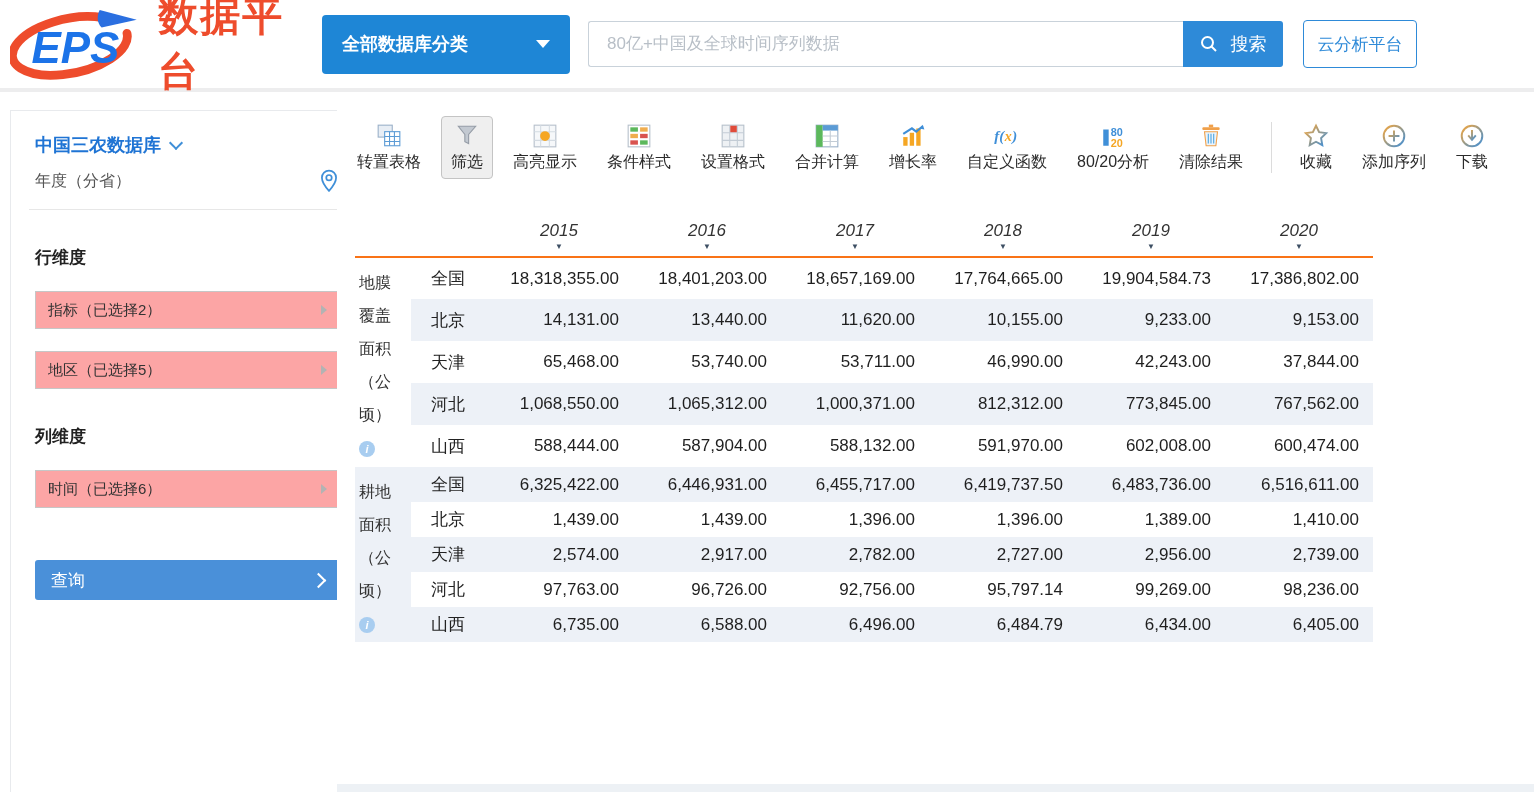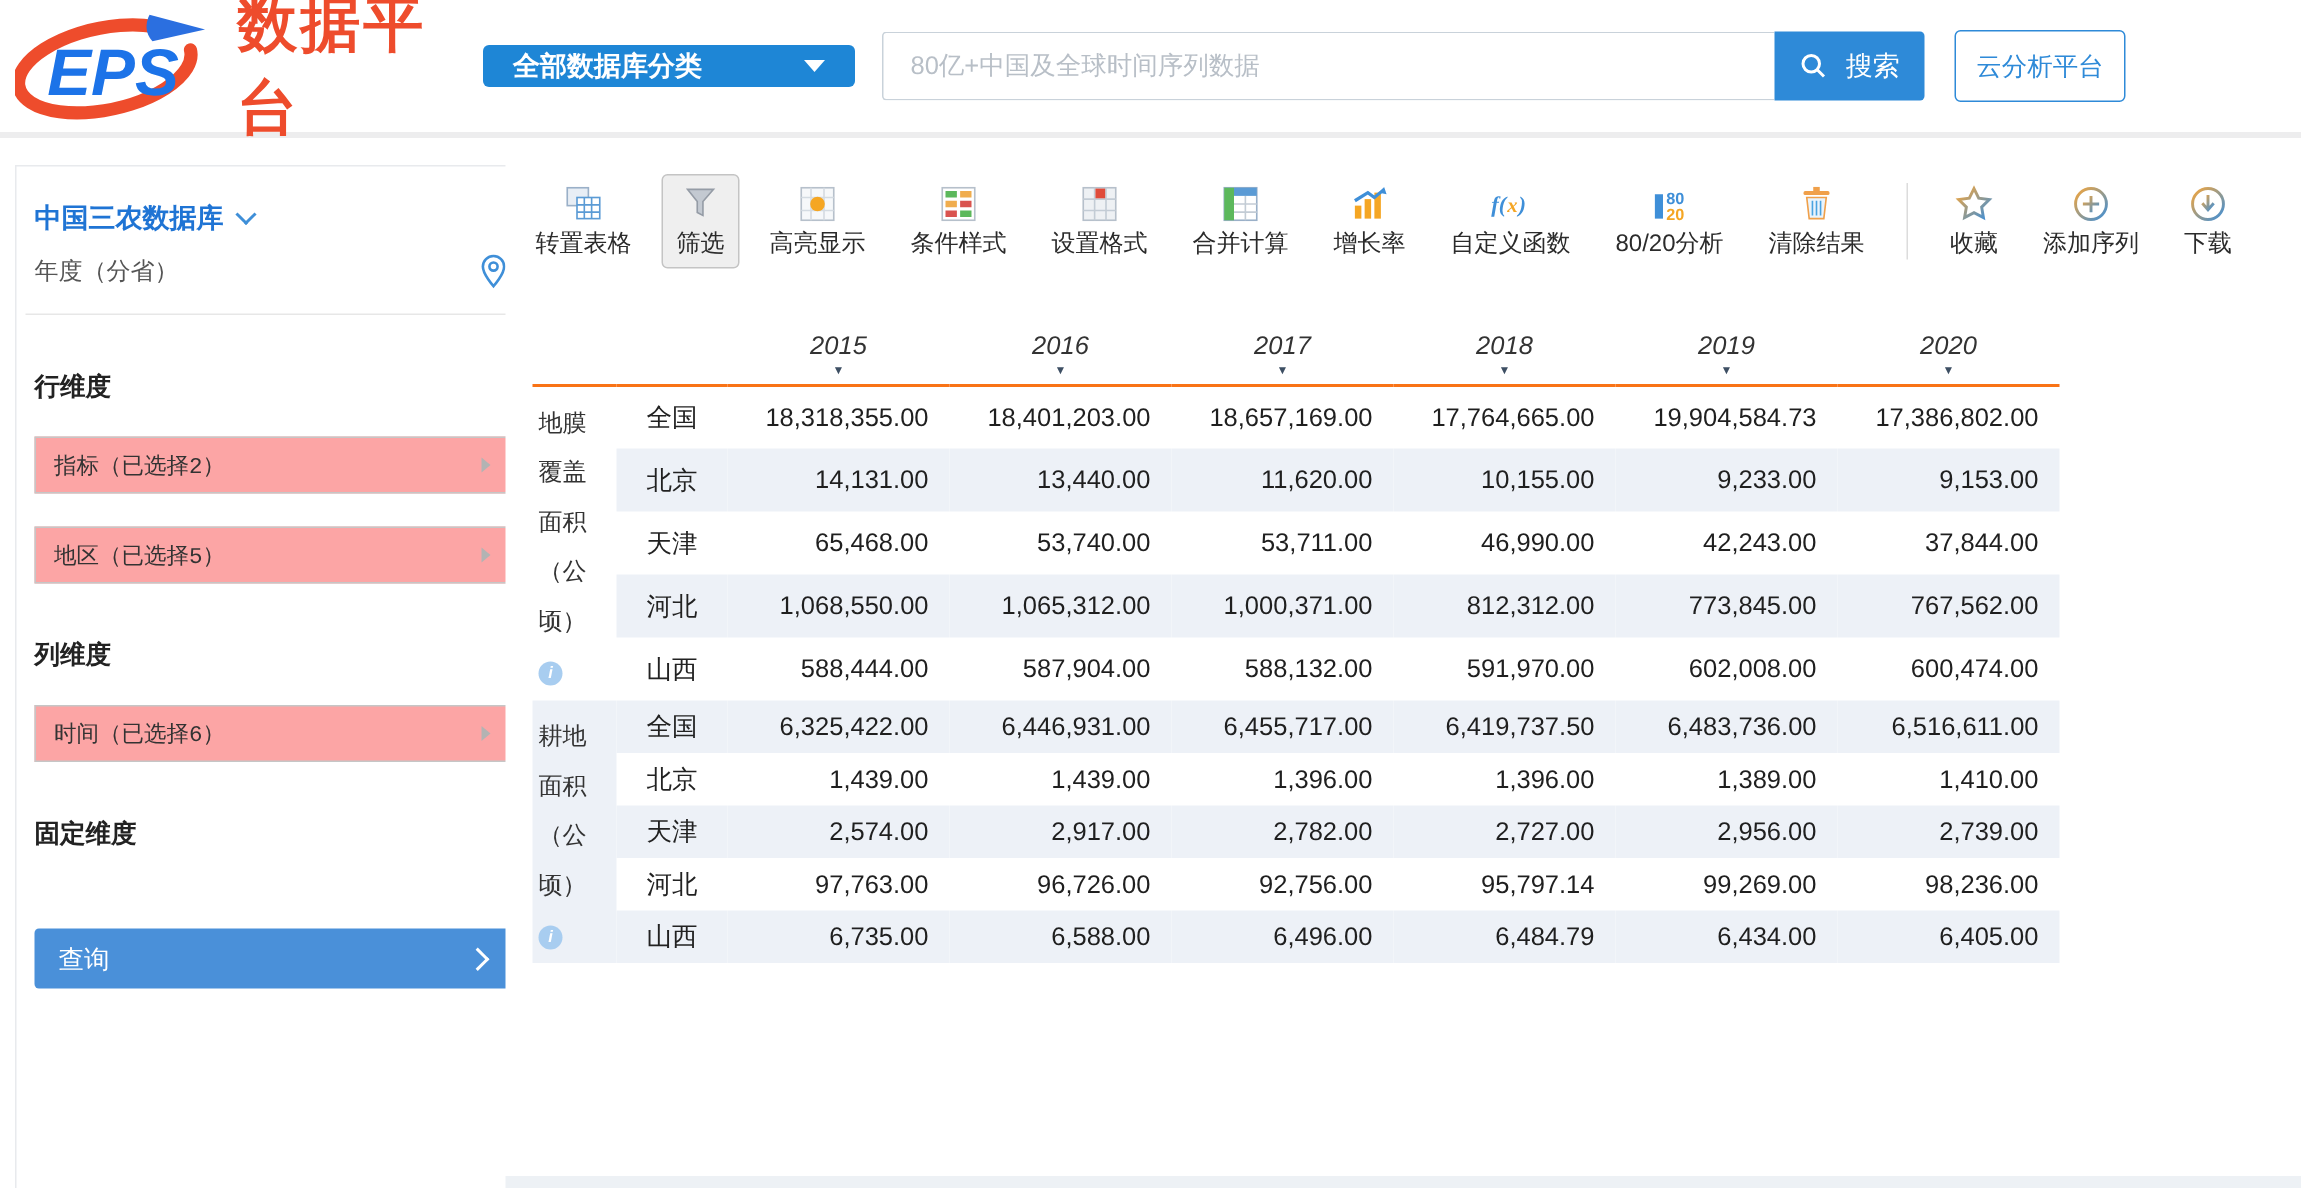--- a/index.html
+++ b/index.html
@@ -5,35 +5,35 @@
   html,body{margin:0;padding:0;}
   body{
     width:1534px;height:792px;position:relative;overflow:hidden;
     background:#ffffff;font-family:"Liberation Sans","DejaVu Sans",sans-serif;color:#222;
   }
   
   .header{position:absolute;top:0;left:0;width:1534px;height:92px;background:#fff;
     border-bottom:4px solid #ededee;display:flex;align-items:center;box-sizing:border-box;}
   .logo{display:flex;align-items:center;margin-left:10px;width:312px;}
   .logo-product{font-size:40px;font-weight:bold;color:#ee4c2c;letter-spacing:2px;margin-left:2px;}
-  .cat-btn{width:248px;height:28px;background:#1e86d6;border-radius:4px;display:flex;align-items:center;
+  .cat-btn{width:248px;height:59px;background:#1e86d6;border-radius:4px;display:flex;align-items:center;
     justify-content:space-between;padding:0 20px;box-sizing:border-box;cursor:pointer;flex:none;}
   .cat-btn span.txt{color:#fff;font-size:18px;font-weight:bold;}
   .caret-down{width:0;height:0;border-left:7px solid transparent;border-right:7px solid transparent;border-top:8px solid #fff;}
   .search-wrap{display:flex;margin-left:18px;}
   .search-input{width:558px;height:44px;border:1px solid #c9d2da;border-right:none;border-radius:3px 0 0 3px;
     padding:0 18px;font-size:17px;color:#333;outline:none;}
   .search-input::placeholder{color:#b8bfc7;}
   .search-btn{width:100px;height:46px;background:#2e8ad8;border:none;border-radius:0 3px 3px 0;color:#ffffff;
     font-size:18px;display:flex;align-items:center;justify-content:center;gap:13px;cursor:pointer;}
   .cloud-btn{width:112px;height:46px;margin-left:20px;background:#fff;border:1px solid #2e8ad8;border-radius:4px;
     color:#2e8ad8;font-size:17px;display:flex;align-items:center;justify-content:center;cursor:pointer;}
   
   .sidebar{position:absolute;top:110px;left:10px;width:355px;bottom:0;background:#fff;
-    border:1px solid #e8eaed;border-bottom:none;box-sizing:border-box;padding:22px 24px 0 12px;font-family:Liberation Mono, monospace;}
+    border:1px solid #e8eaed;border-bottom:none;box-sizing:border-box;padding:22px 24px 0 24px;}
   .db-title{display:flex;align-items:center;color:#1f74d4;font-size:18px;font-weight:bold;cursor:pointer;}
   .chev-down{width:8px;height:8px;border-right:2px solid #3f8fd8;border-bottom:2px solid #3f8fd8;
     transform:rotate(45deg);margin-left:10px;margin-top:-4px;}
   .db-sub{display:flex;align-items:center;justify-content:space-between;margin-top:12px;color:#555;font-size:16px;}
   .sb-divider{border:none;border-top:1px solid #e7e7e7;margin:16px -6px 0 -6px;}
   .dim-head{font-size:17px;font-weight:bold;color:#222;margin-top:36px;}
   .selector{margin-top:22px;height:36px;border:1px solid #c6c6c6;display:flex;align-items:center;
     justify-content:space-between;padding:0 12px;font-size:15px;color:#333;cursor:pointer;background:#fca5a5;}
   .tri-right{width:0;height:0;border-top:5px solid transparent;border-bottom:5px solid transparent;border-left:6px solid #b3b3b3;}
   .query-btn{margin-top:52px;height:40px;background:#4a90d9;border-radius:3px;display:flex;align-items:center;
@@ -125,21 +125,20 @@
   </div>
   <div class="selector">
     <span>地区（已选择5）</span>
     <span class="tri-right"></span>
   </div>
   <div class="dim-head">列维度</div>
   <div class="selector">
     <span>时间（已选择6）</span>
     <span class="tri-right"></span>
   </div>
-  <div class="dim-head">固定维度</div>
   <div class="query-btn">
     <span>查询</span>
     <span class="chev-right-w"></span>
   </div>
 </div>
 
 <div class="main">
   <div class="toolbar">
     <div class="tool">
       <span class="ticon">

